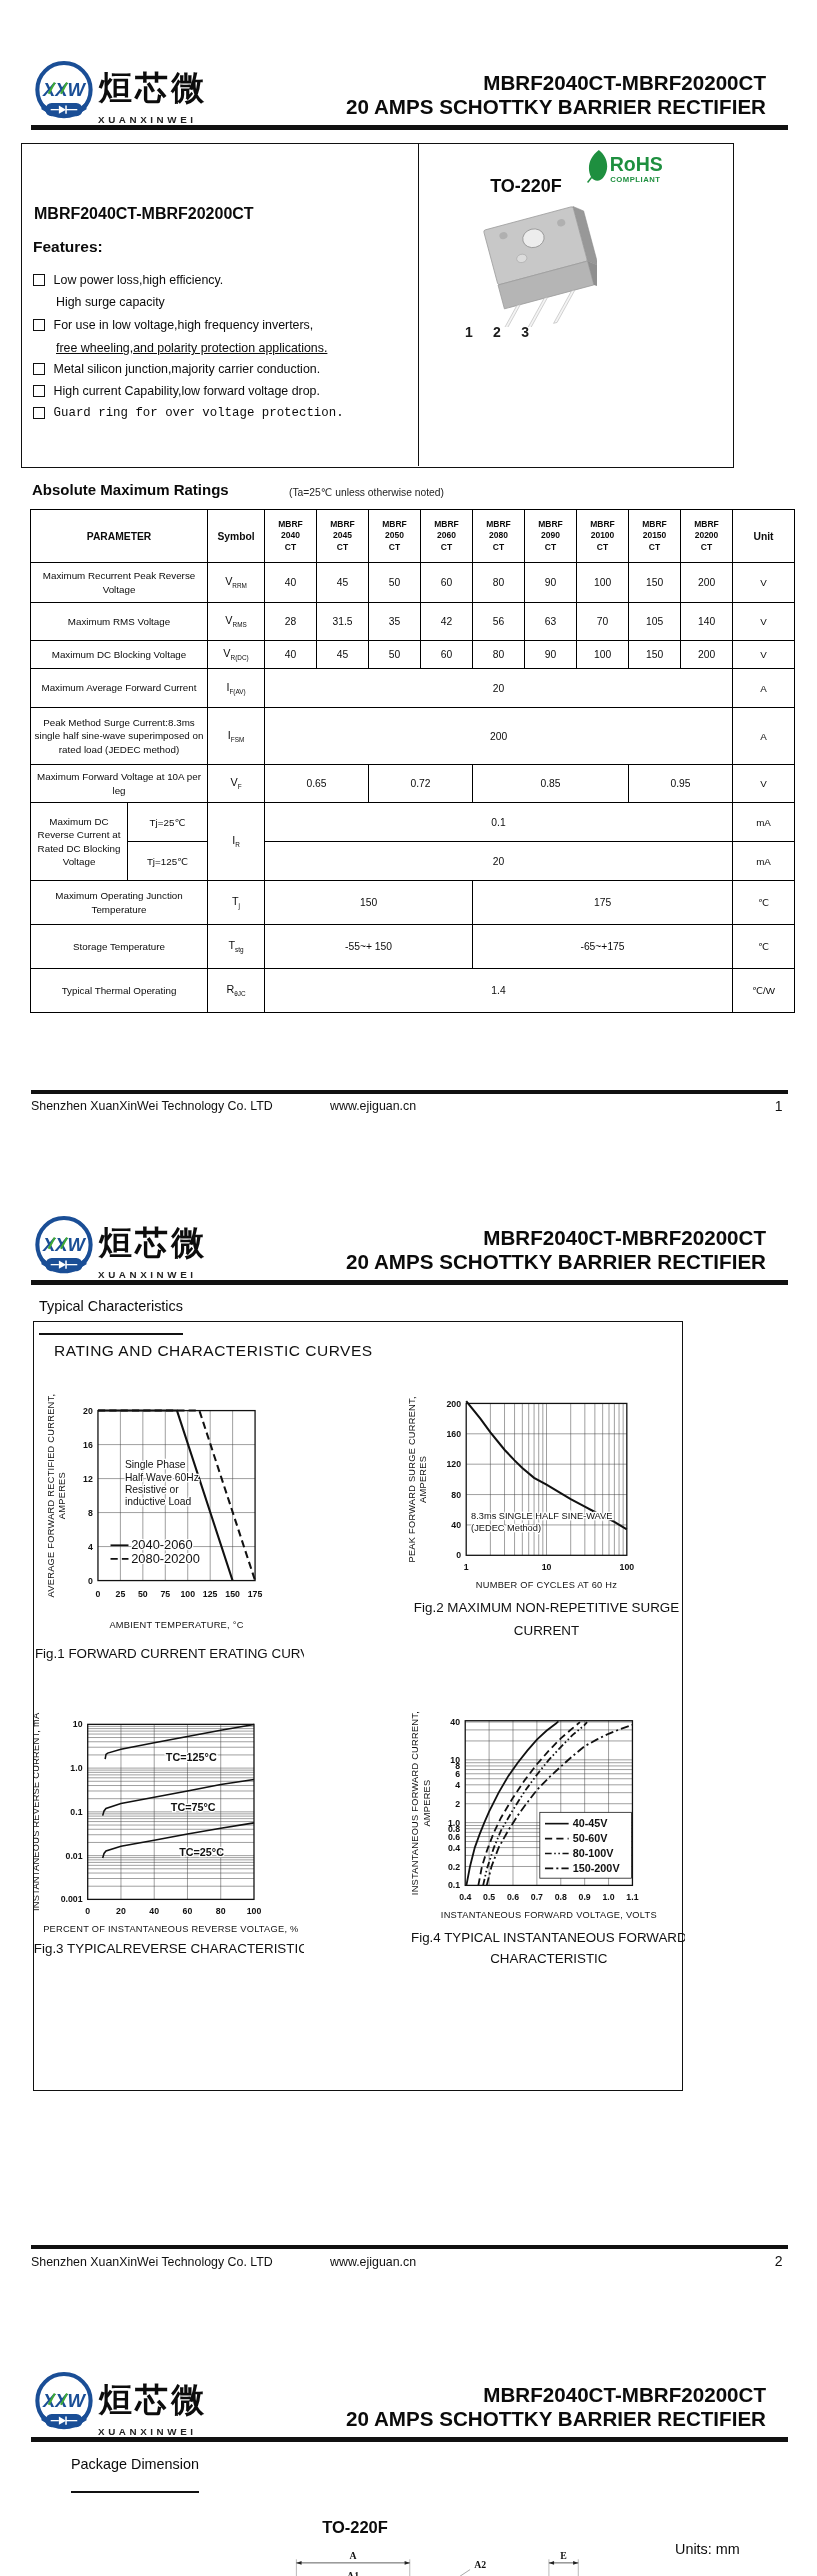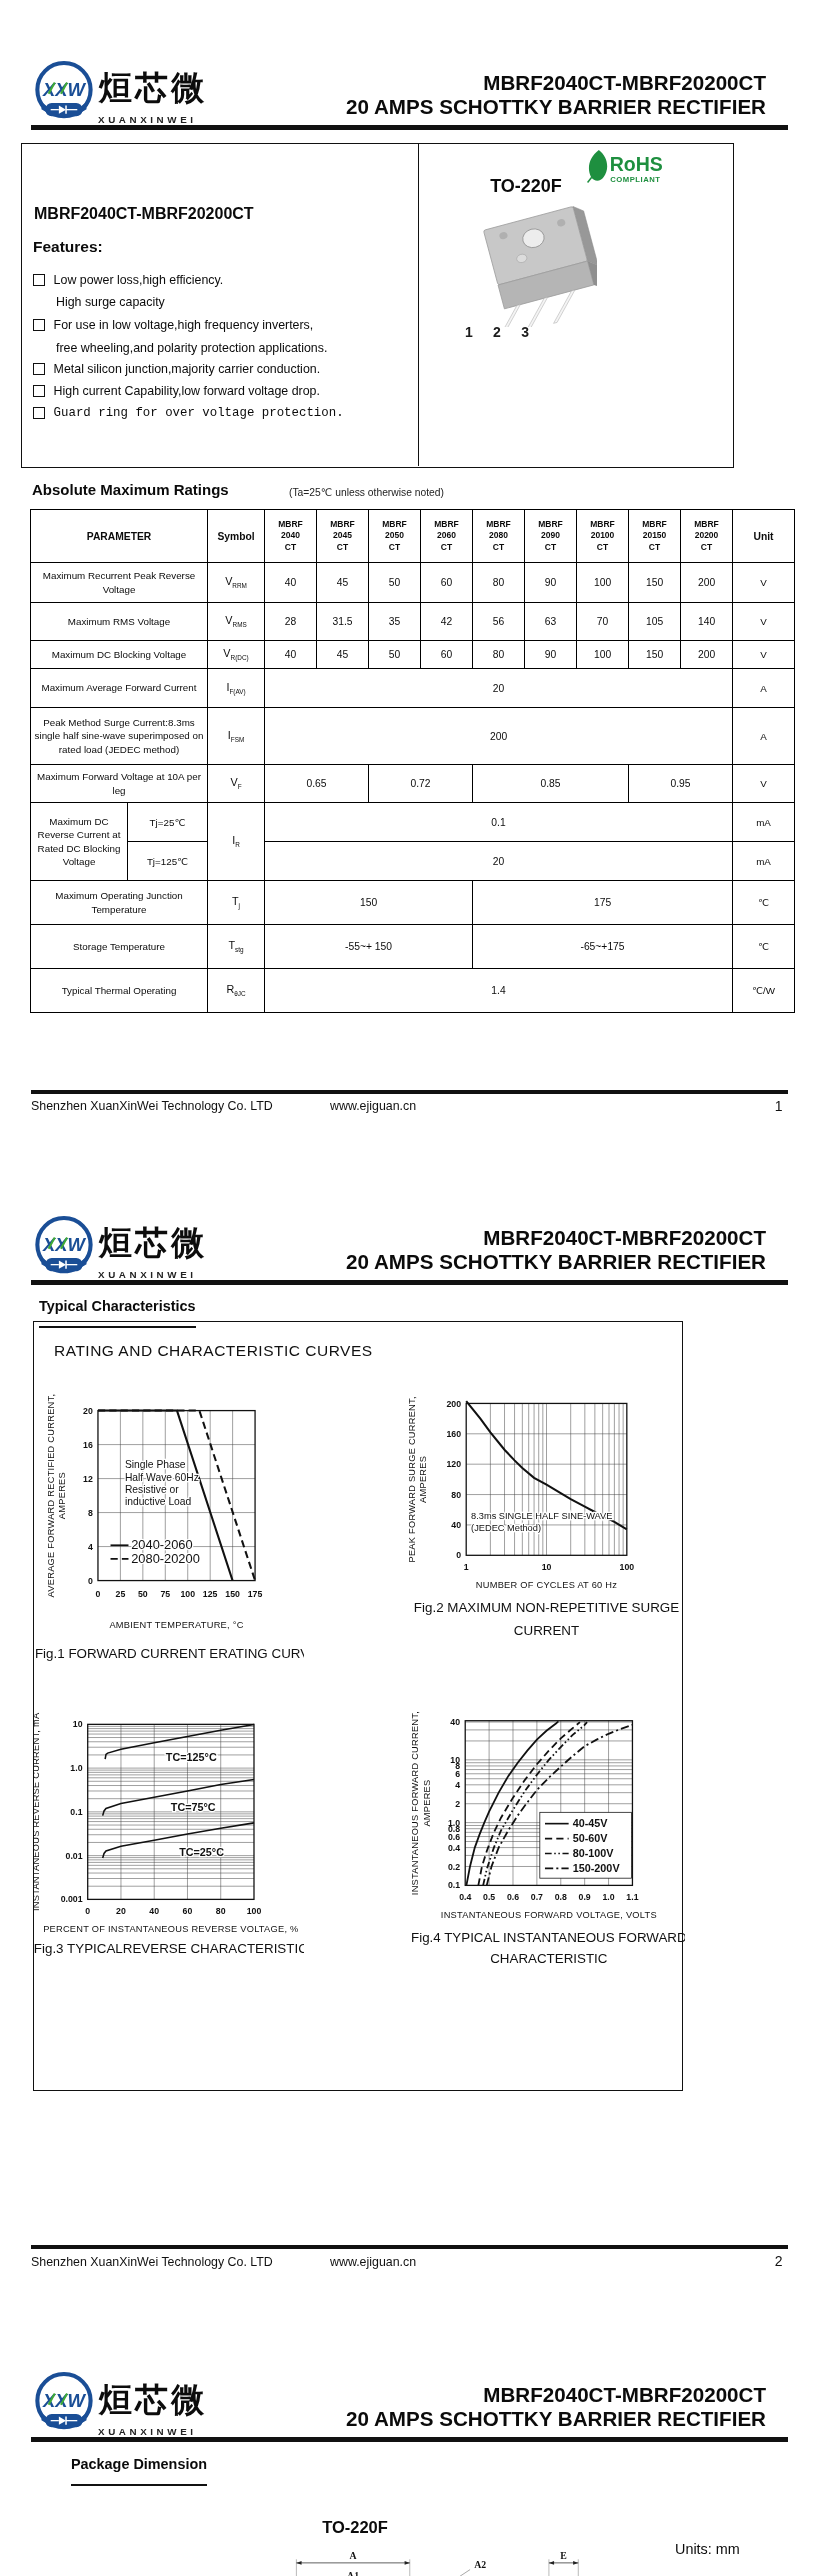--- a/index.html
+++ b/index.html
@@ -34,21 +34,21 @@
   table.amr td,table.amr th{border:1px solid #000;text-align:center;vertical-align:middle;padding:1px 3.1px;}
   table.amr th{font-size:10.3px;font-weight:700;}
   table.amr th.part{font-size:8.5px;line-height:1.3;}
   table.amr td.param{font-size:9.8px;line-height:1.35;}
   table.amr td.cond{font-size:9.8px;}
   table.amr td.sym{font-size:10.8px;}
   table.amr td.sym sub{font-size:6.4px;}
   table.amr td.val{font-size:10.3px;}
   table.amr td.unit{font-size:9.8px;}
   
-  .tc-head,.pd-head{position:absolute;left:39px;font-size:14.4px;font-weight:700;border-bottom:2.1px solid #111;padding-bottom:12px;}
+  .tc-head,.pd-head{position:absolute;left:39px;font-size:14.4px;font-weight:400;border-bottom:2.1px solid #111;padding-bottom:19px;}
   .chartbox{position:absolute;left:33px;top:1321px;width:648px;height:768px;border:1.5px solid #111;}
   .ratingcurves{position:absolute;left:54px;top:1342px;font-size:15.5px;letter-spacing:0.5px;color:#111;}
   .fig{position:absolute;}
   #fig1{left:31px;top:1340px;width:273px;height:340px;}
   #fig2{left:407px;top:1340px;width:278px;height:340px;}
   #fig3{left:31px;top:1695px;width:273px;height:278px;}
   #fig4{left:407px;top:1695px;width:278px;height:283px;}
   .fig svg .grid{stroke:#444;stroke-width:1;}
   .fig svg text{font-family:"Liberation Sans",sans-serif;fill:#111;}
   .fig svg .tick{font-size:17px;font-weight:700;}
@@ -686,21 +686,21 @@
       <span class="bx"></span>
       <span class="tx">Low power loss,high efficiency.</span>
     </div>
     <div class="feat-item" style="top: 286px;">
       <span class="tx" style="margin-left:23px">High surge capacity</span>
     </div>
     <div class="feat-item" style="top: 309px;">
       <span class="bx"></span>
       <span class="tx">For use in low voltage,high frequency inverters,</span>
     </div>
-    <div class="feat-item" style="top: 332px;">
+    <div class="feat-item" style="top: 332px; text-decoration: underline;">
       <span class="tx" style="margin-left:23px">free wheeling,and polarity protection applications.</span>
     </div>
     <div class="feat-item" style="top: 353px;">
       <span class="bx"></span>
       <span class="tx">Metal silicon junction,majority carrier conduction.</span>
     </div>
     <div class="feat-item" style="top: 375px;">
       <span class="bx"></span>
       <span class="tx">High current Capability,low forward voltage drop.</span>
     </div>

